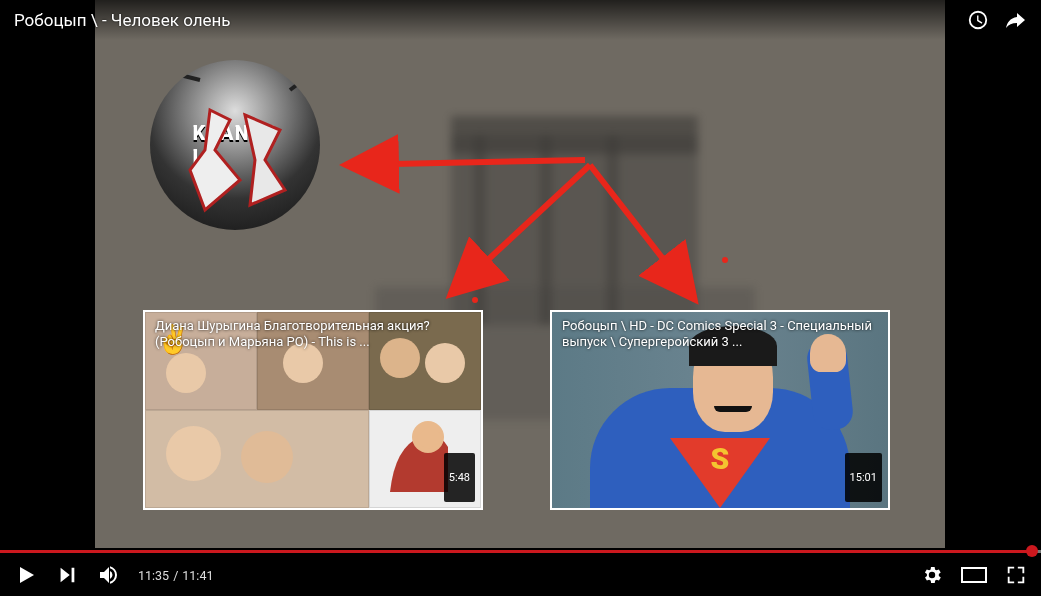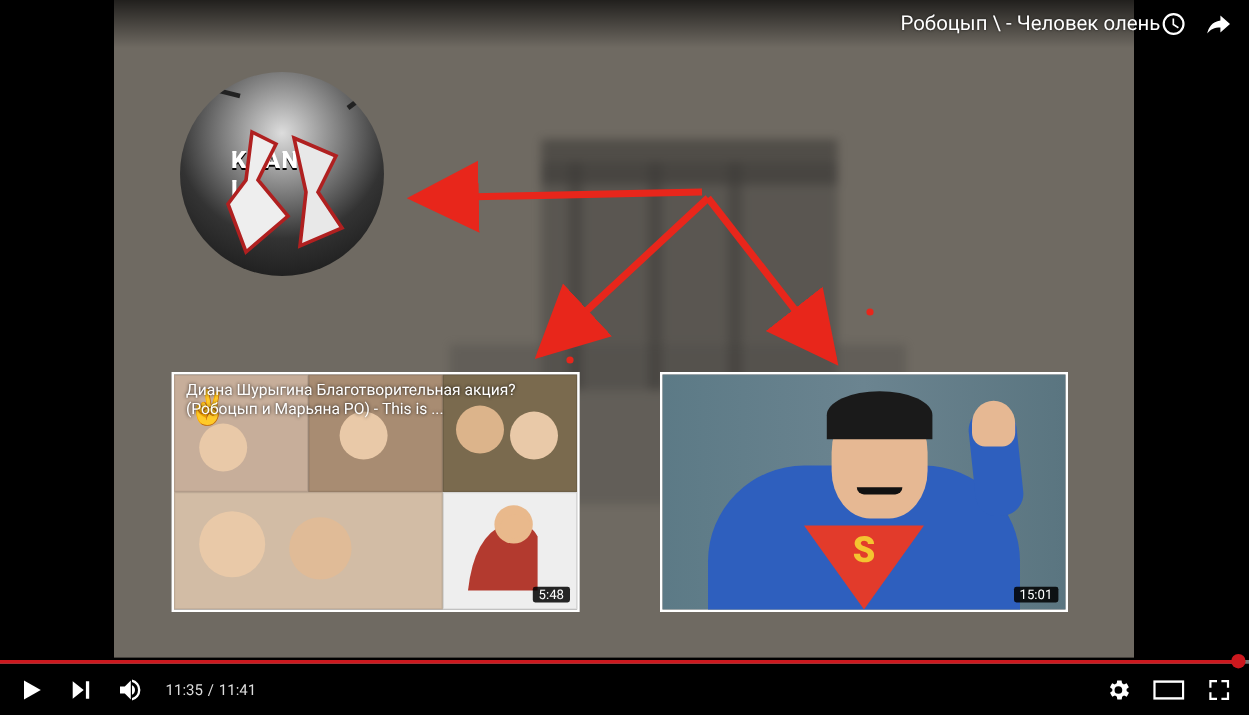--- a/index.html
+++ b/index.html
@@ -17,21 +17,21 @@
     height: 100%;
   }
   .title-bar {
     position: absolute;
     top: 0; left: 0; right: 0;
     height: 40px;
     padding: 8px 14px;
     background: linear-gradient(to bottom, rgba(0,0,0,0.7), rgba(0,0,0,0));
     display: flex;
     align-items: center;
-    justify-content: flex-end;
+    justify-content: space-between;
     z-index: 5;
   }
   .title-text {
     color: #fff;
     font-size: 17px;
     text-shadow: 0 0 2px rgba(0,0,0,.8);
   }
   .title-actions { display: flex; gap: 14px; align-items: center; }
   .icon-btn { cursor: pointer; display:flex; align-items:center; justify-content:center; color:#fff; }
   .video-frame {
@@ -86,21 +86,21 @@
     line-height: 1.25;
     text-shadow: 0 0 3px rgba(0,0,0,.9);
     z-index: 2;
   }
   .endcard-dur {
     position: absolute;
     bottom: 6px; right: 6px;
     background: rgba(0,0,0,.85);
     color: #fff;
     font-size: 11px;
-    padding: 0 5px;
+    padding: 18px 5px;
     border-radius: 2px;
     z-index: 2;
   }
   .endcard-collage {
     position:absolute; inset:0;
     display:grid;
     grid-template-columns: 1fr 1fr 1fr;
     grid-template-rows: 1fr 1fr;
   }
   .coll-cell { background:#b49a88; border:1px solid rgba(0,0,0,.1); position:relative; overflow:hidden; }
@@ -224,20 +224,21 @@
         <div class="superman-body"></div>
         <div class="super-chest"></div>
         <div class="super-s">S</div>
         <div class="super-arm"></div>
         <div class="super-hand"></div>
         <div class="super-head">
           <div class="super-hair"></div>
           <div class="super-mouth"></div>
         </div>
       </div>
+      <div class="endcard-title">Робоцып \ HD - DC Comics Special 3 - Специальный выпуск \ Супергеройский 3 ...</div>
       <div class="endcard-dur">15:01</div>
     </div>
 
     <svg class="annotations" viewBox="0 0 850 548">
       <defs>
         <marker id="ah" markerWidth="12" markerHeight="12" refX="9" refY="5" orient="auto">
           <path d="M0,0 L10,5 L0,10 Z" fill="#e8261b"></path>
         </marker>
       </defs>
       <line x1="490" y1="160" x2="250" y2="165" stroke="#e8261b" stroke-width="6" marker-end="url(#ah)"></line>

